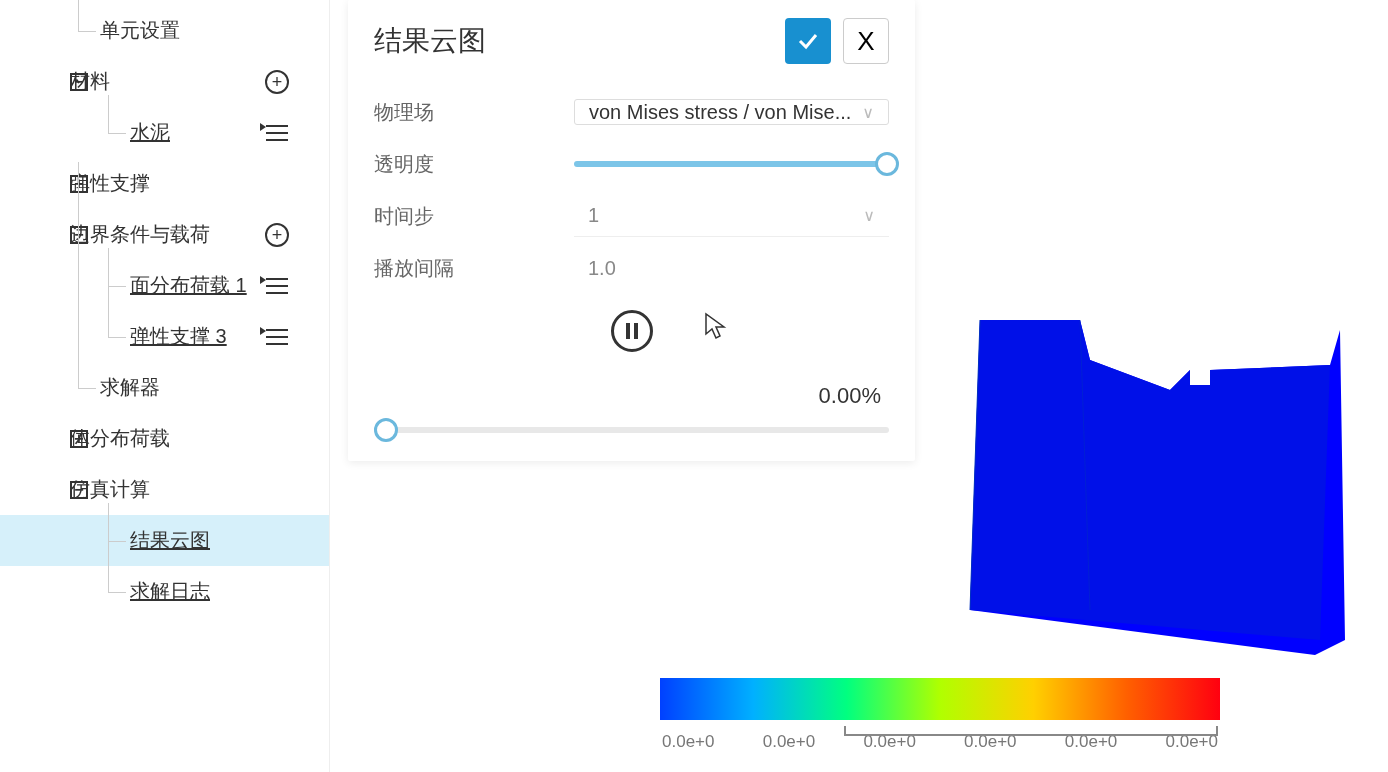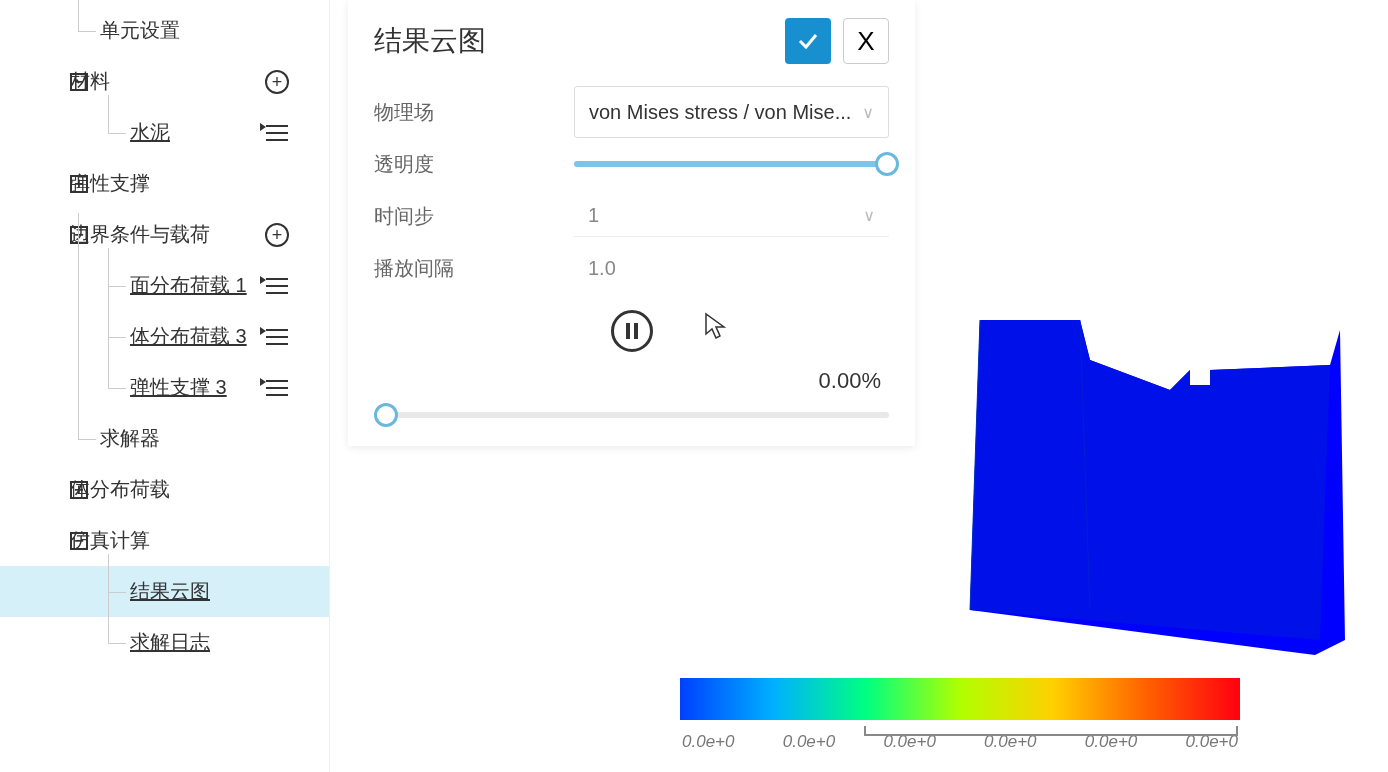--- a/index.html
+++ b/index.html
@@ -24,40 +24,40 @@
 
 .panel { position: absolute; left: 348px; top: 0; width: 567px; background: #fff; box-shadow: 0 2px 8px rgba(0,0,0,0.08); border-radius: 2px; padding: 18px 26px 28px 26px; }
 .panel-header { display: flex; align-items: center; justify-content: space-between; margin-bottom: 22px; }
 .panel-title { font-size: 28px; color: #333; }
 .panel-buttons { display: flex; gap: 12px; }
 .btn-confirm { width: 46px; height: 46px; background: #1890d0; border-radius: 4px; display: flex; align-items: center; justify-content: center; cursor: pointer; }
 .btn-close { width: 46px; height: 46px; border: 1px solid #ccc; border-radius: 4px; display: flex; align-items: center; justify-content: center; font-size: 26px; cursor: pointer; }
 .panel-row { display: flex; align-items: center; height: 52px; }
 .panel-label { width: 200px; font-size: 20px; color: #666; }
 .panel-control { flex: 1; }
-.select-box { height: 52px; border: 1px solid #ddd; border-radius: 3px; display: flex; align-items: center; padding: 0 14px; justify-content: space-between; font-size: 20px; color: #333; }
+.select-box { height: 26px; border: 1px solid #ddd; border-radius: 3px; display: flex; align-items: center; padding: 0 14px; justify-content: space-between; font-size: 20px; color: #333; }
 .chevron { color: #bbb; font-size: 16px; }
 .slider-track { position: relative; height: 6px; background: #7cc5e8; border-radius: 3px; }
 .slider-thumb { position: absolute; right: -10px; top: -9px; width: 24px; height: 24px; border: 3px solid #6bb8dd; background: #fff; border-radius: 50%; }
 .input-box { height: 42px; display: flex; align-items: center; justify-content: space-between; padding: 0 14px; font-size: 20px; color: #888; border-bottom: 1px solid #eee; }
 .input-box.plain { border-bottom: none; }
 .play-row { display: flex; justify-content: center; margin-top: 16px; position: relative; }
 .pause-btn { width: 42px; height: 42px; border: 3px solid #333; border-radius: 50%; display: flex; align-items: center; justify-content: center; gap: 4px; }
 .pause-btn span { width: 4px; height: 16px; background: #333; }
 .cursor-arrow { position: absolute; left: 330px; top: 2px; font-size: 26px; color: #333; }
-.percent-row { text-align: right; font-size: 22px; color: #333; margin-top: 16px; padding-right: 8px; }
+.percent-row { text-align: right; font-size: 22px; color: #333; margin-top: 31px; padding-right: 8px; }
 .progress-slider { position: relative; height: 6px; background: #e8e8e8; border-radius: 3px; margin-top: 18px; }
 .progress-fill { position: absolute; left: 0; top: 0; height: 100%; width: 4%; background: #b8dff2; border-radius: 3px; }
 .progress-thumb { position: absolute; left: 0; top: -9px; width: 24px; height: 24px; border: 3px solid #6bb8dd; background: #fff; border-radius: 50%; }
 .collapse-row { display: flex; align-items: center; gap: 16px; margin-top: 50px; padding-left: 40px; }
 .caret-right { width: 0; height: 0; border-left: 9px solid #333; border-top: 6px solid transparent; border-bottom: 6px solid transparent; }
 .collapse-label { font-size: 22px; color: #333; }
 
 .viewport-3d { position: absolute; left: 960px; top: 310px; width: 390px; height: 350px; }
-.colorbar-container { position: absolute; left: 680px; top: 678px; width: 560px; font-style: italic; }
+.colorbar-container { position: absolute; left: 660px; top: 678px; width: 560px; }
 .colorbar { height: 42px; background: linear-gradient(to right, #0040ff, #00b0ff, #00ff80, #b0ff00, #ffd000, #ff6000, #ff0010); }
 .colorbar-labels { display: flex; justify-content: space-between; margin-top: 12px; font-size: 17px; color: #777; padding: 0 2px; }
 .colorbar-bracket { position: absolute; top: 48px; left: 184px; width: 374px; height: 10px; border-left: 2px solid #888; border-right: 2px solid #888; border-bottom: 2px solid #888; }
 
 svg.model { width: 100%; height: 100%; }
 </style>
 </head>
 <body>
 
 <div class="sidebar">
@@ -99,32 +99,20 @@
       </span>
     <span>边界条件与载荷</span>
     <span class="action-icon">
         <span class="plus-circle">+</span>
       </span>
   </div>
   <div class="tree-item depth3">
     <span class="branch-line" style="left:108px;top:-12px;height:38px;"></span>
       <span class="branch-h" style="left:108px;top:26px;"></span>
     <span>面分布荷载 1</span>
-    <span class="action-icon">
-        <span class="list-lines">
-          <span></span>
-          <span></span>
-          <span></span>
-        </span>
-      </span>
-  </div>
-  <div class="tree-item depth3">
-    <span class="branch-line" style="left:108px;top:-26px;height:52px;"></span>
-      <span class="branch-h" style="left:108px;top:26px;"></span>
-    <span>体分布荷载 3</span>
     <span class="action-icon">
         <span class="list-lines">
           <span></span>
           <span></span>
           <span></span>
         </span>
       </span>
   </div>
   <div class="tree-item depth3">
     <span class="branch-line" style="left:108px;top:-26px;height:52px;"></span>

